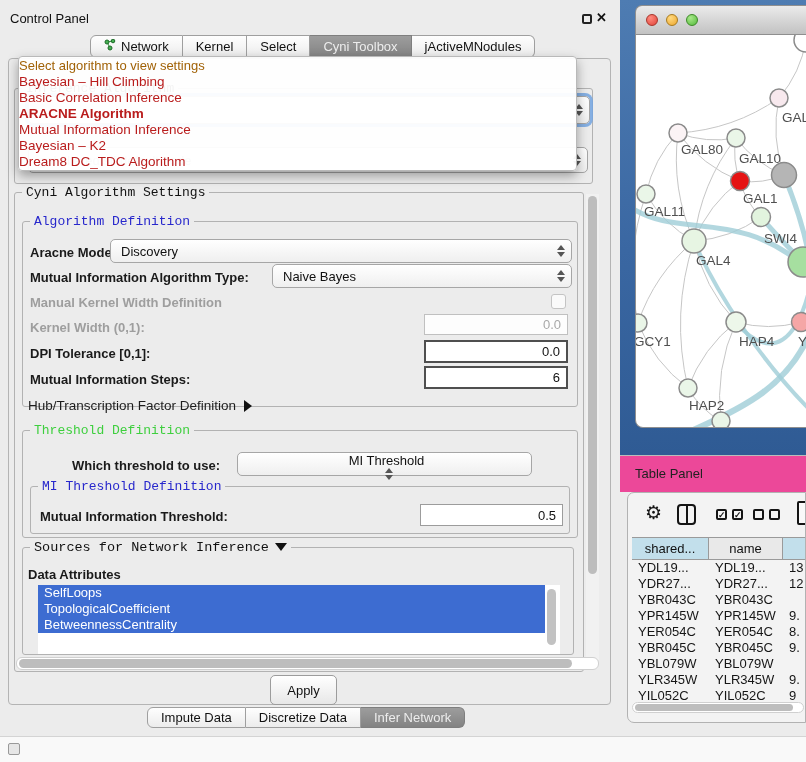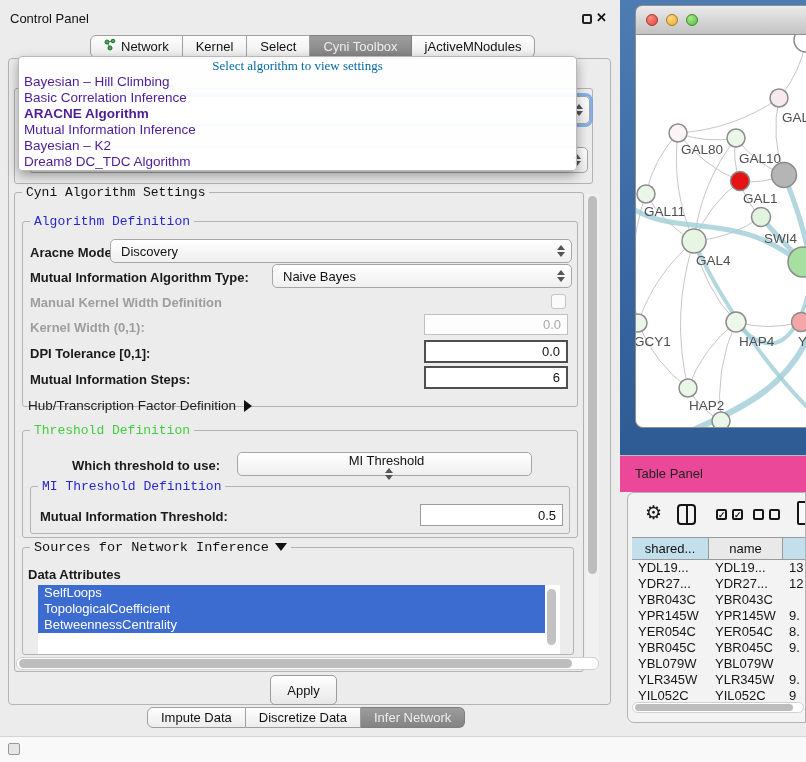--- a/index.html
+++ b/index.html
@@ -43,22 +43,22 @@
   .field.disf { background:#fdfdfd; border:1px solid #c0c0c0; color:#a8a8a8; }
 
   .checkbox { width:15px; height:15px; border:1px solid #c4c4c4; border-radius:3px; background:#fafafa; }
 
   .tri-right { display:inline-block; width:0; height:0; border-top:6px solid transparent; border-bottom:6px solid transparent; border-left:8px solid #111; margin-left:8px; vertical-align:middle; }
   .tri-down  { display:inline-block; width:0; height:0; border-left:6px solid transparent; border-right:6px solid transparent; border-top:8px solid #111; margin-left:6px; vertical-align:middle; }
 
   
   .popup { left:18px; top:56px; width:559px; height:115px; background:rgba(255,255,255,0.95);
            border:1px solid #b9b9b9; border-radius:4px; box-shadow:0 5px 12px rgba(0,0,0,0.35); z-index:30; padding-top:1px; }
-  .pop-head { height:16px; text-align:center; color:#0369a1; font-size:13px;font-family:Liberation Serif, serif; }
-  .pop-item { height:16px; line-height:16px; padding-left:5px; font-size:13.5px; color:#4c1d95; white-space:nowrap; }
+  .pop-head { height:16px; color:#a16207; font-size:13px; }
+  .pop-item { height:16px; line-height:16px; font-size:13.5px; color:#b91c1c; white-space:nowrap; }
   .pop-item.sel { font-weight:bold; }
 
   
   .attr-list { background:#fff; }
   .attr-row { height:16px; line-height:16px; width:507px; background:#3d6cd1; color:#fff; padding-left:6px; font-size:13px; white-space:nowrap; overflow:hidden; }
   .sb-v-thumb { background:#bdbdbd; border-radius:5px; }
   .sb-track { background:#f1f1f1; }
   .sb-h { background:#fff; border:1px solid #d0d0d0; border-radius:6px; }
 
   .btn { border:1px solid #9c9c9c; border-radius:5px; background:linear-gradient(#ffffff,#e7e7e7);

